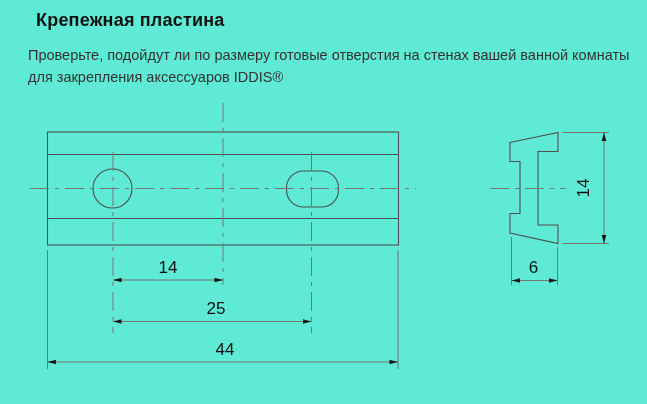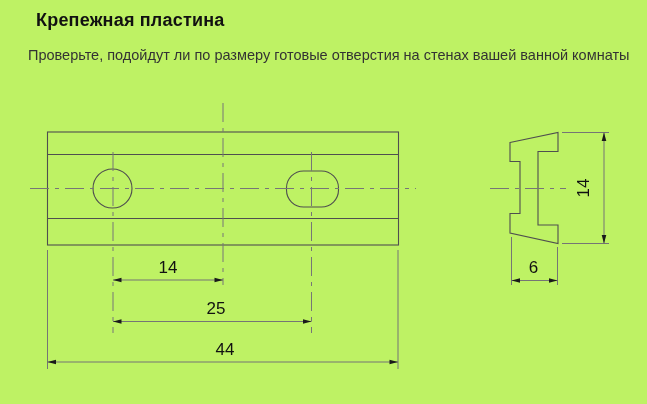--- a/index.html
+++ b/index.html
@@ -1,19 +1,19 @@
 <!DOCTYPE html>
 <html><head>
 <meta charset="utf-8">
 <style>
   html,body{margin:0;padding:0;background:#ffffff;}
   .page{
     position:relative;
     width:647px;height:404px;
-    background:#bef264;
+    background:#5eead4;
     font-family:"Liberation Sans", sans-serif;
     overflow:hidden;
   }
   .title{
     position:absolute;left:36px;top:10px;
     font-size:18px;font-weight:700;color:#111111;
     letter-spacing:.2px;
   }
   .desc{
     position:absolute;left:28px;top:44px;
@@ -34,20 +34,21 @@
 </style>
 </head>
 <body>
 
 <div class="page">
 
   <div class="title">Крепежная пластина</div>
 
   <div class="desc">
     <div>Проверьте, подойдут ли по размеру готовые отверстия на стенах вашей ванной комнаты</div>
+    <div>для закрепления аксессуаров IDDIS®</div>
   </div>
 
   <svg class="drawing" width="647" height="404" viewBox="0 0 647 404">
 
     <g>
 
       <rect class="outline" x="47.5" y="132" width="351" height="113"></rect>
 
       <line class="outline" x1="47.5" y1="154.5" x2="398.5" y2="154.5"></line>
       <line class="outline" x1="47.5" y1="218.5" x2="398.5" y2="218.5"></line>

